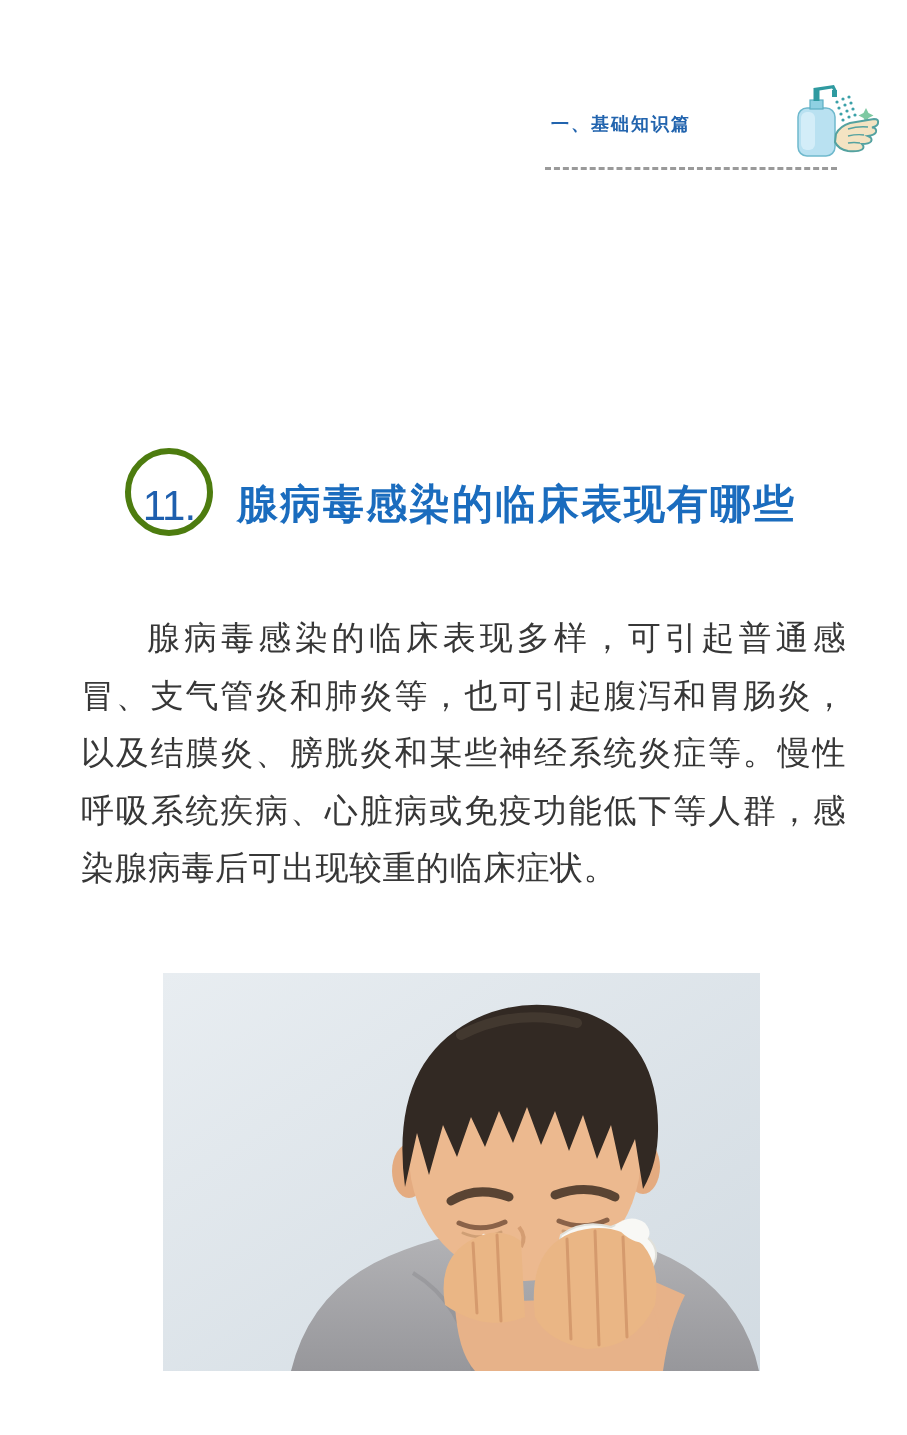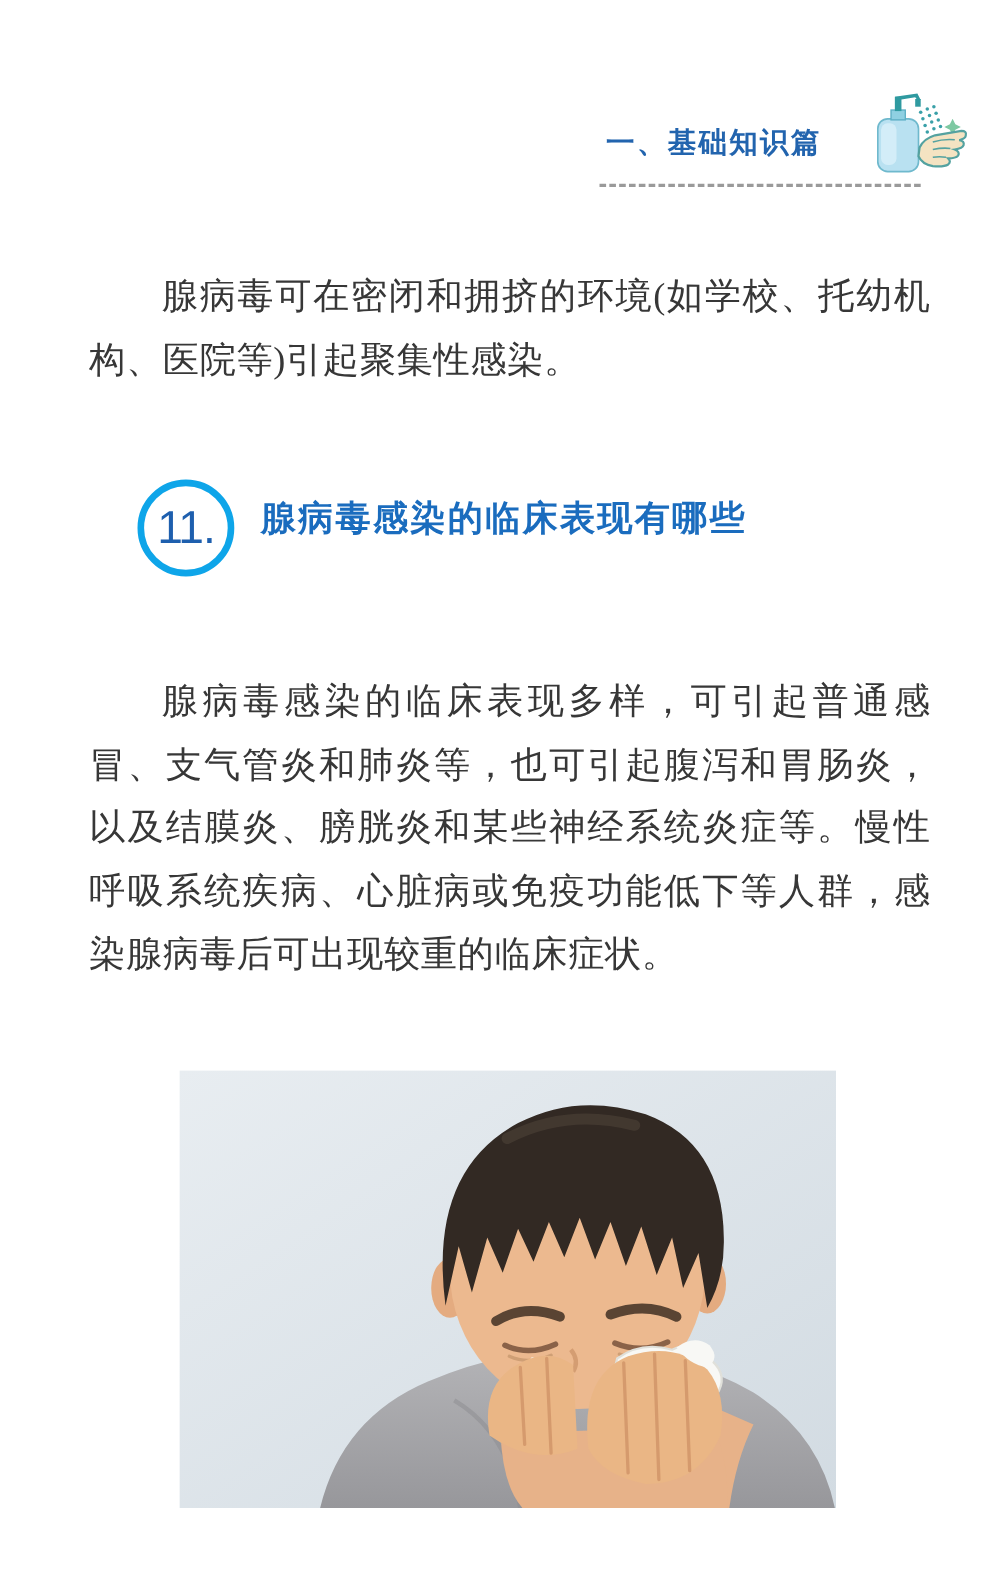--- a/index.html
+++ b/index.html
@@ -8,21 +8,21 @@
     width:907px;height:1435px;
     background:#ffffff;
     overflow:hidden;
     font-family:"Liberation Serif", serif;
   }
 
   
   .chapter-label{
     position:absolute;left:551px;top:112px;
     font-family:Liberation Sans, sans-serif;
-    font-size:26px;font-weight:700;color:#2264ae;
+    font-size:18px;font-weight:700;color:#2264ae;
     letter-spacing:2px;white-space:nowrap;
   }
   .header-icon{
     position:absolute;left:790px;top:82px;width:90px;height:78px;
   }
   .dashed-divider{
     position:absolute;left:545px;top:167px;width:292px;height:0;
     border-top:3px dashed #9a9a9a;
   }
 
@@ -31,34 +31,34 @@
     position:absolute;left:81px;width:765px;
     font-size:33px;line-height:57.5px;color:#373737;
     text-align:justify;text-indent:2em;margin:0;
     letter-spacing:0.5px;
   }
   .para.intro{top:242px;}
   .para.body{top:610px;font-family:Liberation Serif, serif;}
 
   
   .num-circle{
-    position:absolute;left:125px;top:436px;
+    position:absolute;left:125px;top:448px;
     width:76px;height:76px;border-radius:50%;
-    border:6px solid #0ea5e9;
-    display:flex;align-items:center;justify-content:center;
+    border:6px solid #4d7c0f;
+    display:flex;align-items:flex-end;justify-content:center;
   }
   .num-circle span{
     font-family:"Liberation Sans", sans-serif;
     font-size:42px;color:#1e5fae;font-weight:500;
     letter-spacing:-1px;
   }
   .section-title{
-    position:absolute;left:237px;top:450px;margin:0;
+    position:absolute;left:237px;top:477px;margin:0;
     font-family:"Liberation Sans", sans-serif;
-    font-size:32px;font-weight:700;color:#1a6cbe;
+    font-size:41px;font-weight:700;color:#1a6cbe;
     letter-spacing:2px;white-space:nowrap;
   }
 
   
   .photo{
     position:absolute;left:163px;top:973px;width:597px;height:398px;
     margin:0;overflow:hidden;
   }
   .photo svg{display:block;}
 </style>
@@ -103,21 +103,20 @@
                  Q87,46 86,50 Q85,53 78,54
                  Q83,56 81,59.5 Q79,62 72,62
                  Q75,65 72,67.5 Q68,70 58,69 Q48,67 45,60 Z" fill="#f4e3c2" stroke="#54a2a0" stroke-width="2"></path>
         <path d="M58,47 Q68,44 78,45 M58,54 Q67,52 74,53 M58,61 Q64,60 70,61" stroke="#54a2a0" stroke-width="1.4" fill="none"></path>
       </g>
     </svg>
   </div>
 
   <div class="dashed-divider"></div>
 
-  <p class="para intro">腺病毒可在密闭和拥挤的环境(如学校、托幼机构、医院等)引起聚集性感染。</p>
 
   <div class="num-circle">
     <span>11.</span>
   </div>
   <h2 class="section-title">腺病毒感染的临床表现有哪些</h2>
 
   <p class="para body">腺病毒感染的临床表现多样，可引起普通感冒、支气管炎和肺炎等，也可引起腹泻和胃肠炎，以及结膜炎、膀胱炎和某些神经系统炎症等。慢性呼吸系统疾病、心脏病或免疫功能低下等人群，感染腺病毒后可出现较重的临床症状。</p>
 
   <figure class="photo">
     <svg viewBox="0 0 597 398" width="597" height="398">

